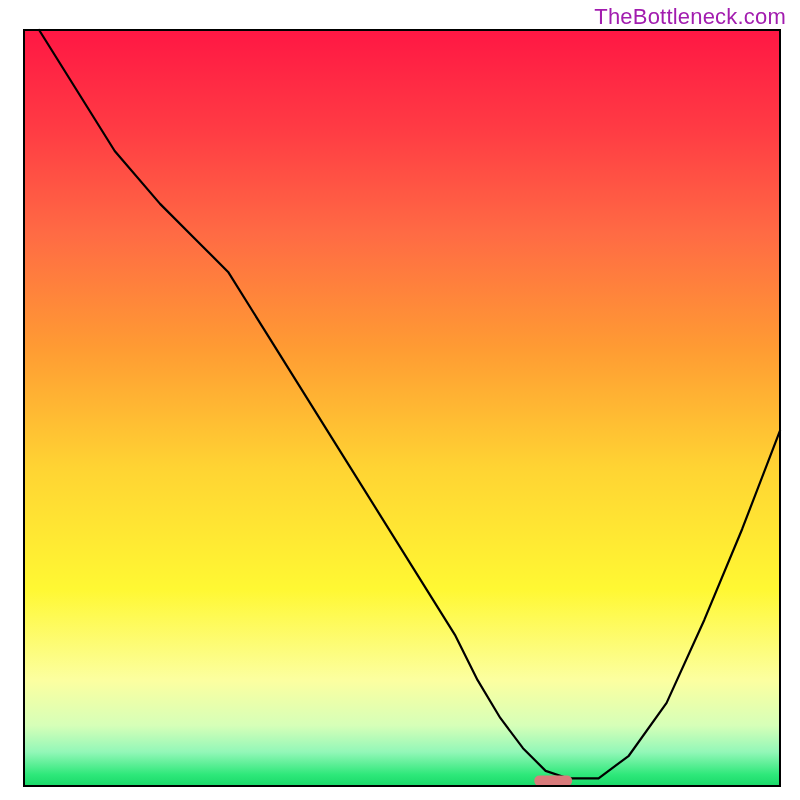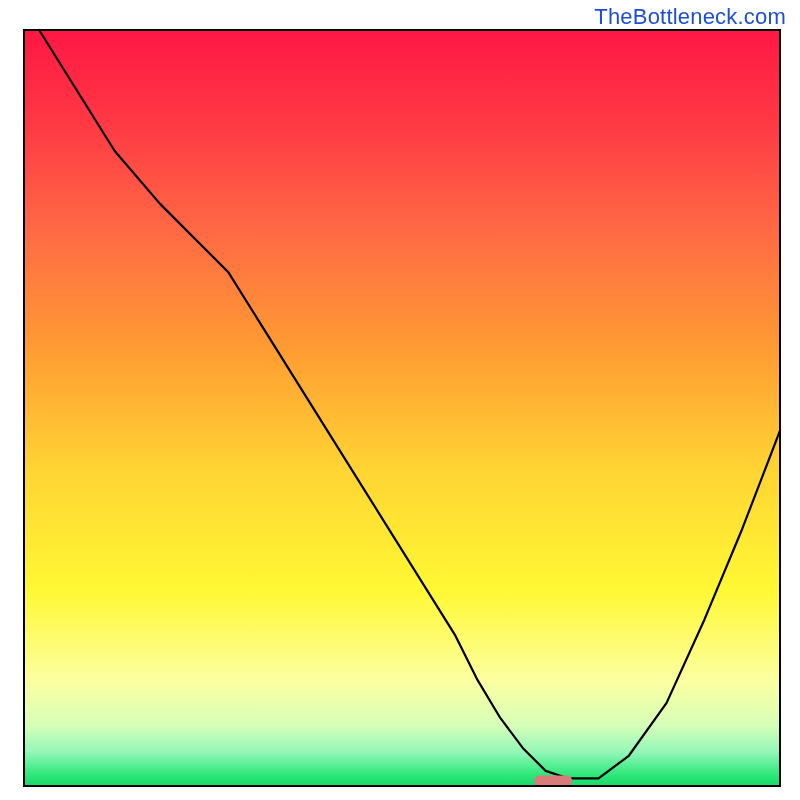--- a/index.html
+++ b/index.html
@@ -13,21 +13,21 @@
   .chart-wrap {
     position: relative;
     width: 800px;
     height: 800px;
   }
   .watermark {
     position: absolute;
     top: 4px;
     right: 14px;
     font-size: 22px;
-    color: #1d4ed8;
+    color: #a21caf;
     font-weight: 400;
     letter-spacing: 0.2px;
   }
   svg.plot {
     position: absolute;
     top: 0;
     left: 0;
   }
 </style>
 </head>

